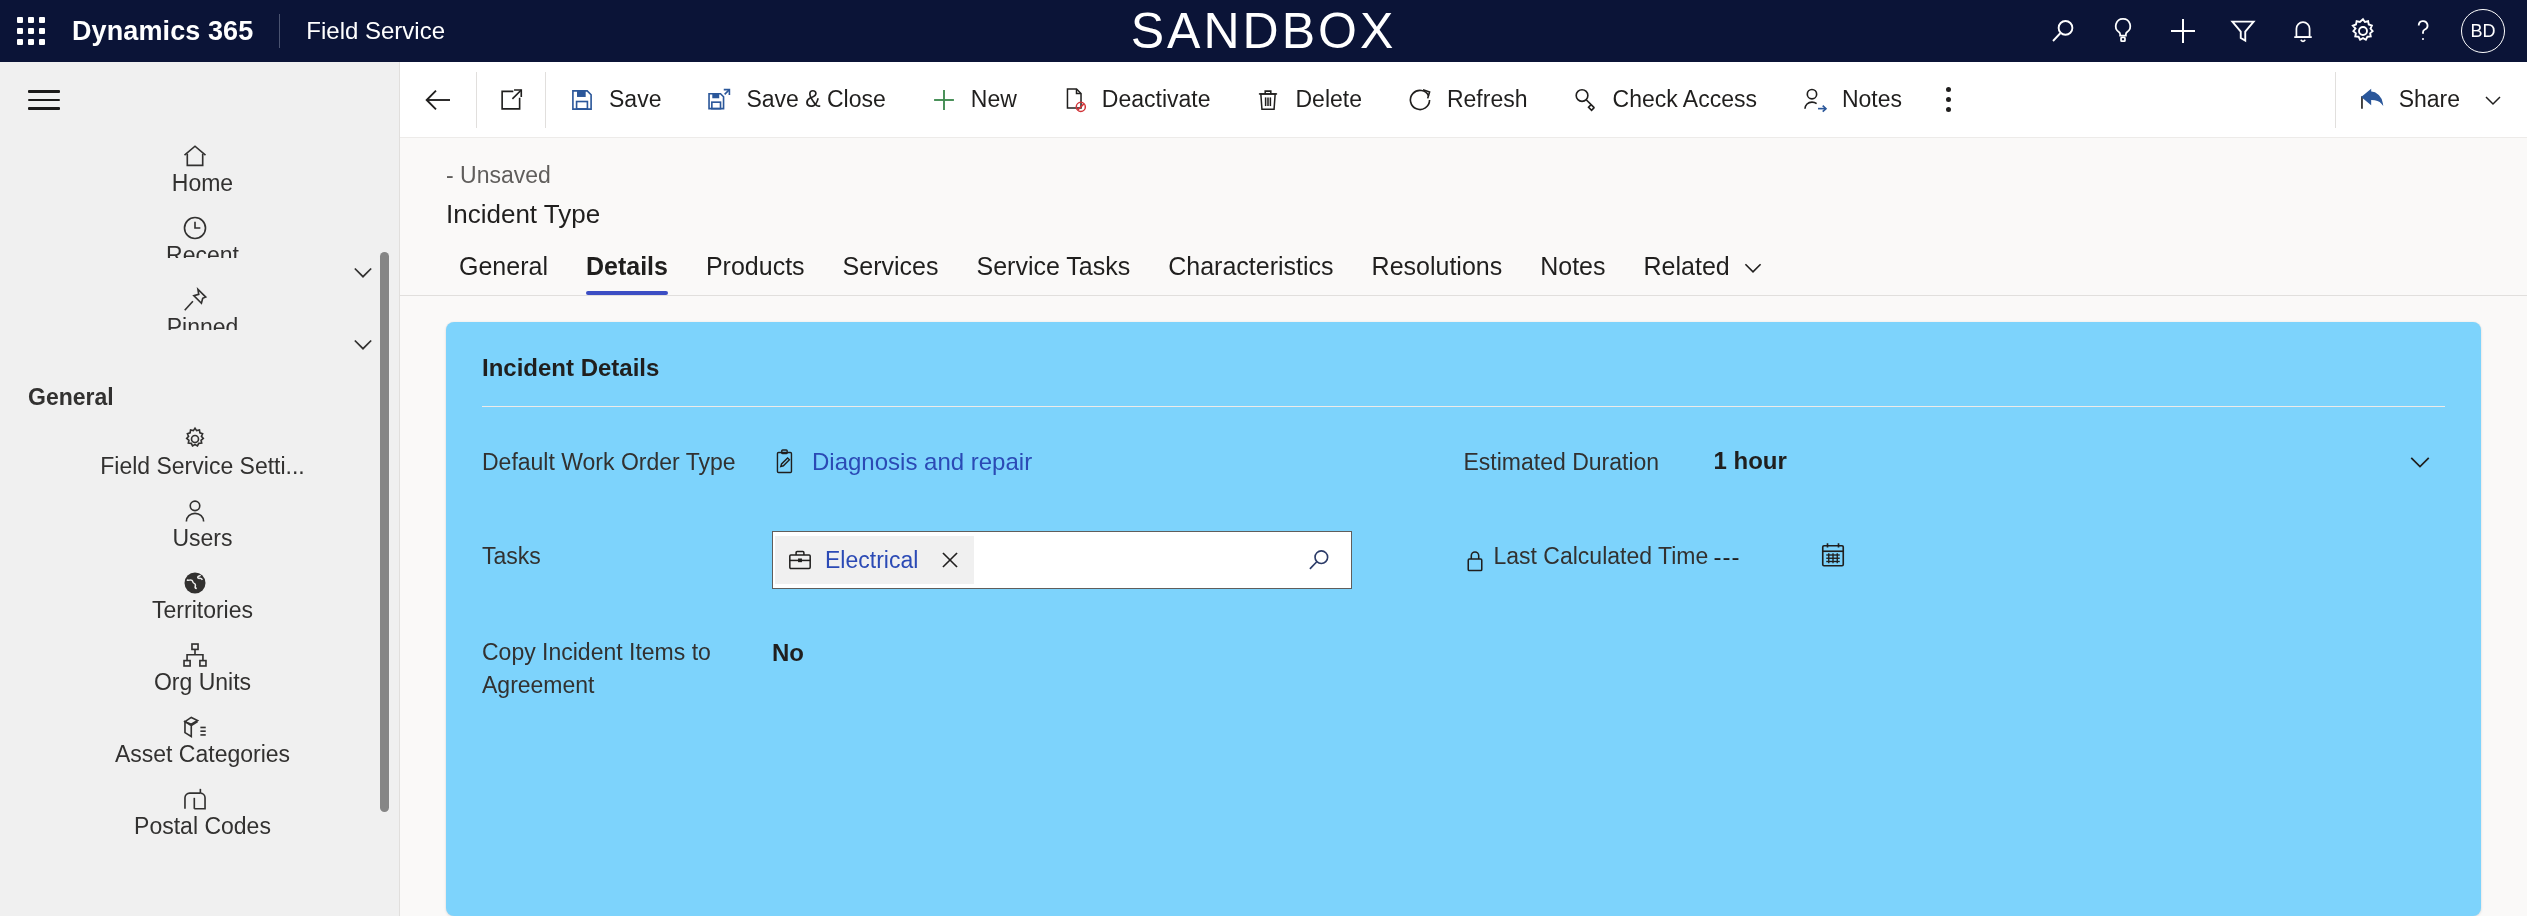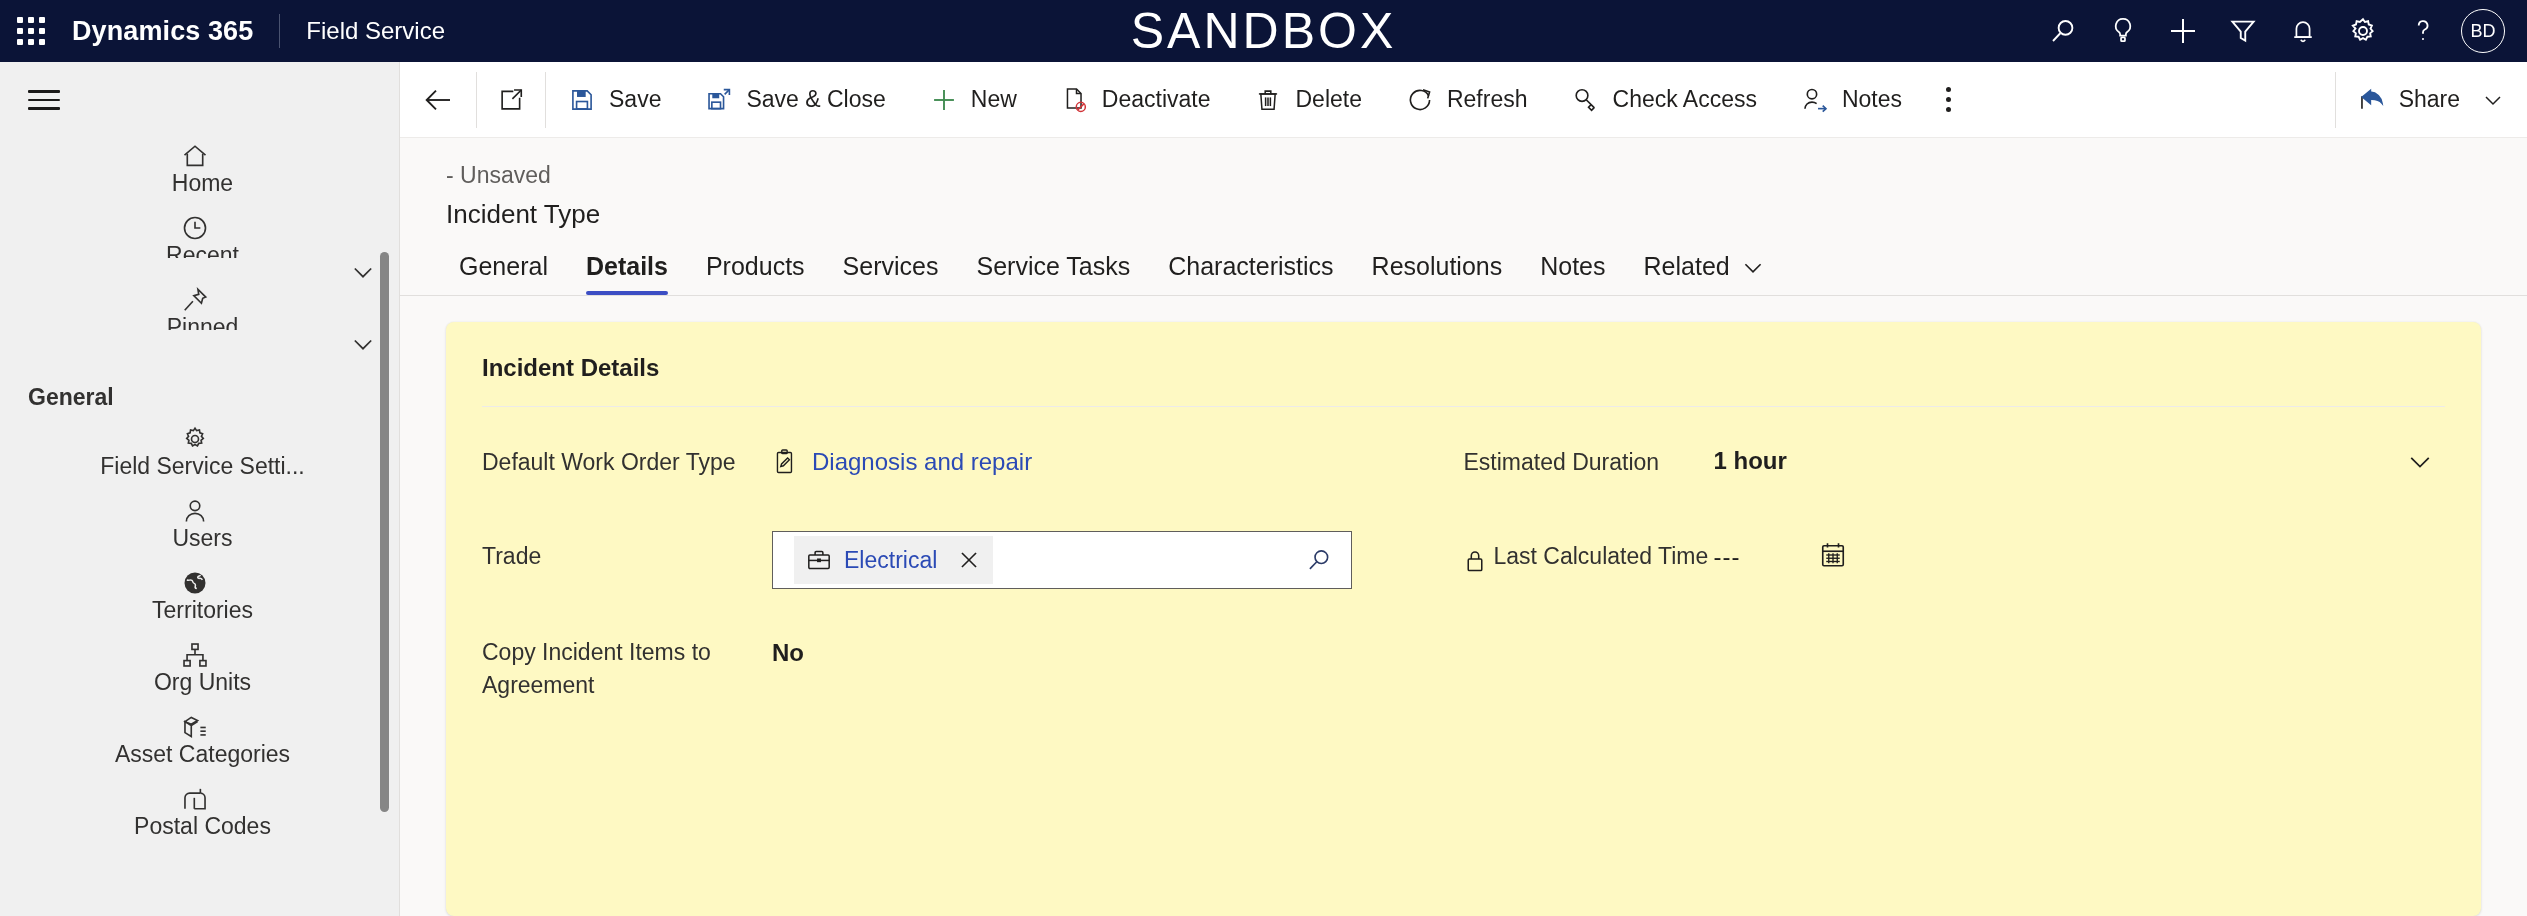--- a/index.html
+++ b/index.html
@@ -147,21 +147,21 @@
   .tab.active::after {
     content: ""; position: absolute; left: 15px; right: 15px; bottom: 0;
     height: 4px; background: #3c4ec4; border-radius: 2px;
   }
   .tab-more { display: flex; align-items: center; gap: 10px; }
   .tabs-rule { height: 1px; background: #e1dfdd; }
 
   
   .content { flex: 1; padding: 26px 46px 0 46px; overflow: hidden; background: #faf9f8; }
   .card {
-    background: #fef9c3; border-radius: 8px;
+    background: #7dd3fc; border-radius: 8px;
     box-shadow: 0 1px 3px rgba(0,0,0,.10), 0 0 2px rgba(0,0,0,.06);
     padding: 0 0 34px 0; height: 100%;
   }
   .card-title { font-size: 24px; font-weight: 600; color: #201f1e; padding: 32px 0 0 36px; }
   .card-rule { height: 1px; background: #edebe9; margin: 24px 36px 0 36px; }
   .grid2 { display: flex; padding: 30px 36px 0 36px; gap: 0; }
   .col { width: 50%; }
   .field { display: flex; align-items: flex-start; margin-bottom: 38px; min-height: 56px; }
   .f-label {
     width: 290px; min-width: 290px; font-size: 23px; color: #323130;
@@ -170,21 +170,21 @@
   .f-label.right-col { width: 250px; min-width: 250px; }
   .f-value { flex: 1; display: flex; align-items: center; min-height: 48px; }
   .lookup-link {
     display: flex; align-items: center; gap: 14px;
     color: #2b4ab5; font-size: 24px; cursor: pointer; padding-top: 2px;
   }
   .lookup-link .txt { color: #2b4ab5; }
   .lookup-box {
     display: flex; align-items: center;
     border: 1.5px solid #605e5c; background: #ffffff;
-    height: 58px; width: 580px; padding: 0 0 0 19px; cursor: text;
+    height: 58px; width: 580px; padding: 0 0 0 0; cursor: text;
   }
   .token {
     display: flex; align-items: center; gap: 12px;
     background: #f0f0f0; height: 48px; padding: 0 4px 0 12px; margin-left: 2px;
   }
   .token .tk-txt { color: #2b4ab5; font-size: 23px; cursor: pointer; }
   .token .tk-x {
     width: 40px; height: 46px; display: flex; align-items: center; justify-content: center;
     cursor: pointer;
   }
@@ -585,21 +585,21 @@
                         <rect x="9" y="1.8" width="5" height="3.4" rx="0.8"></rect>
                         <path d="M14.4 9.2l-5.6 5.6-.7 2.4 2.4-.7 5.6-5.6z"></path>
                       </svg>
                     </span>
                     <span class="txt">Diagnosis and repair</span>
                   </div>
                 </div>
               </div>
 
               <div class="field">
-                <div class="f-label">Trade</div>
+                <div class="f-label">Tasks</div>
                 <div class="f-value">
                   <div class="lookup-box">
                     <div class="token">
                       <span style="display:flex;">
                         <svg width="26" height="24" viewBox="0 0 24 22" fill="none" stroke="#201f1e" stroke-width="1.4">
                           <rect x="2.6" y="6.4" width="18.8" height="12.4" rx="1"></rect>
                           <path d="M8.4 6.4V4.2a1 1 0 0 1 1-1h5.2a1 1 0 0 1 1 1v2.2"></path>
                           <line x1="2.6" y1="11.4" x2="21.4" y2="11.4"></line>
                           <rect x="10.2" y="9.6" width="3.6" height="3.4" fill="#201f1e" stroke="none"></rect>
                         </svg>

